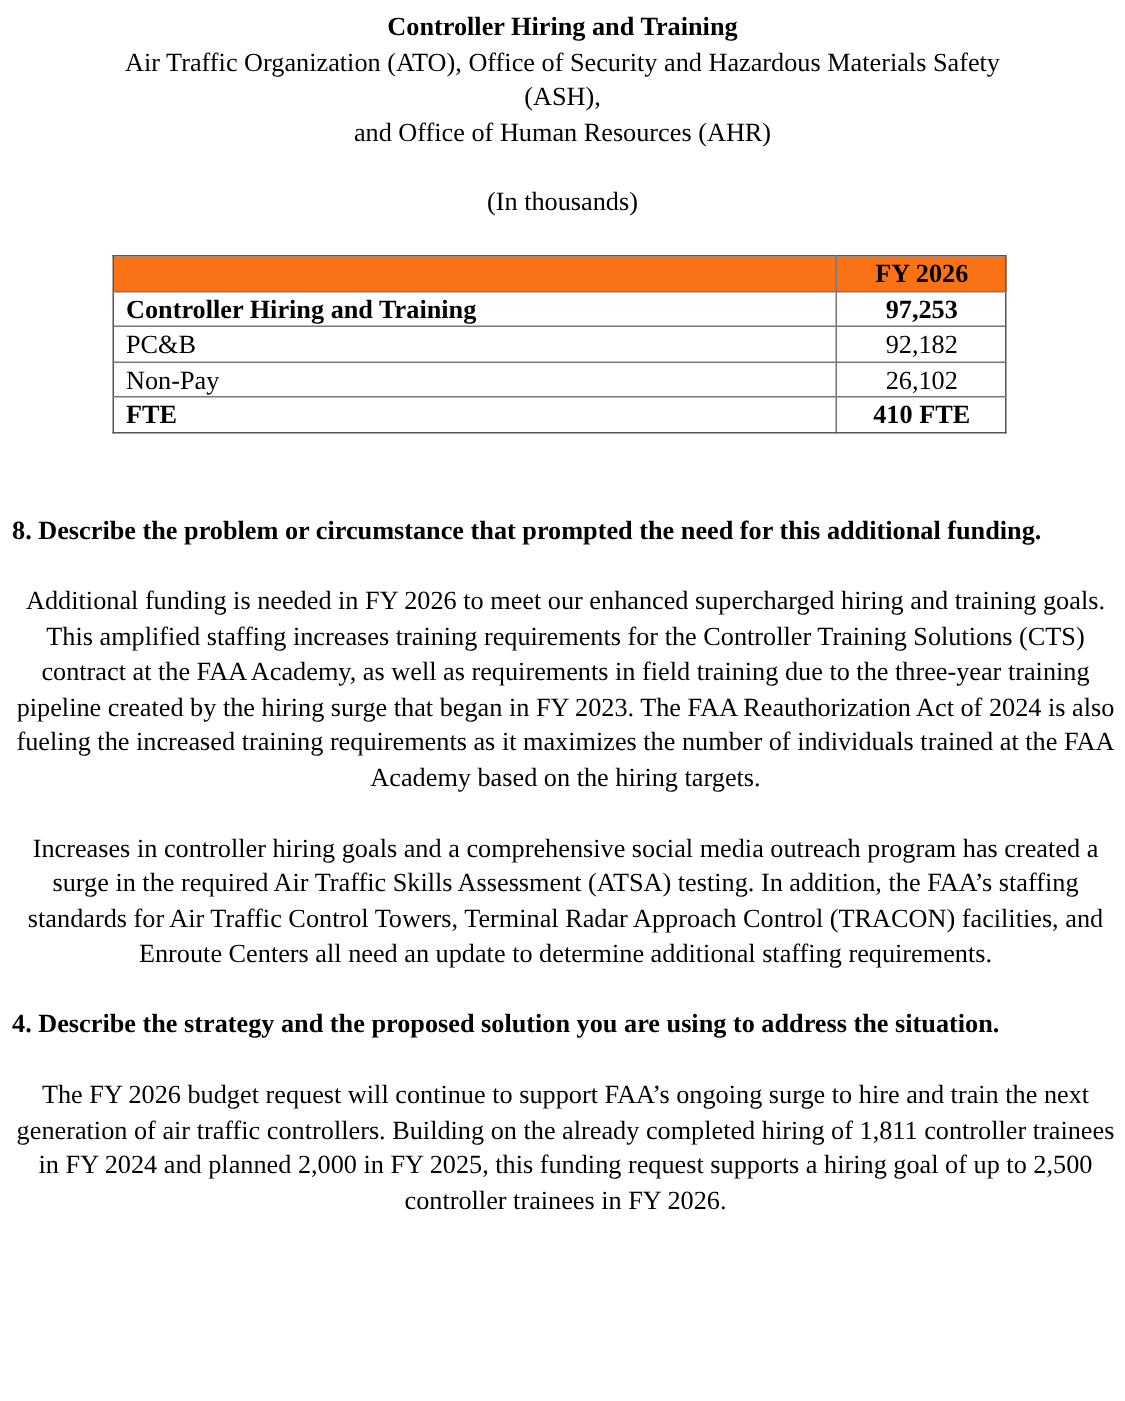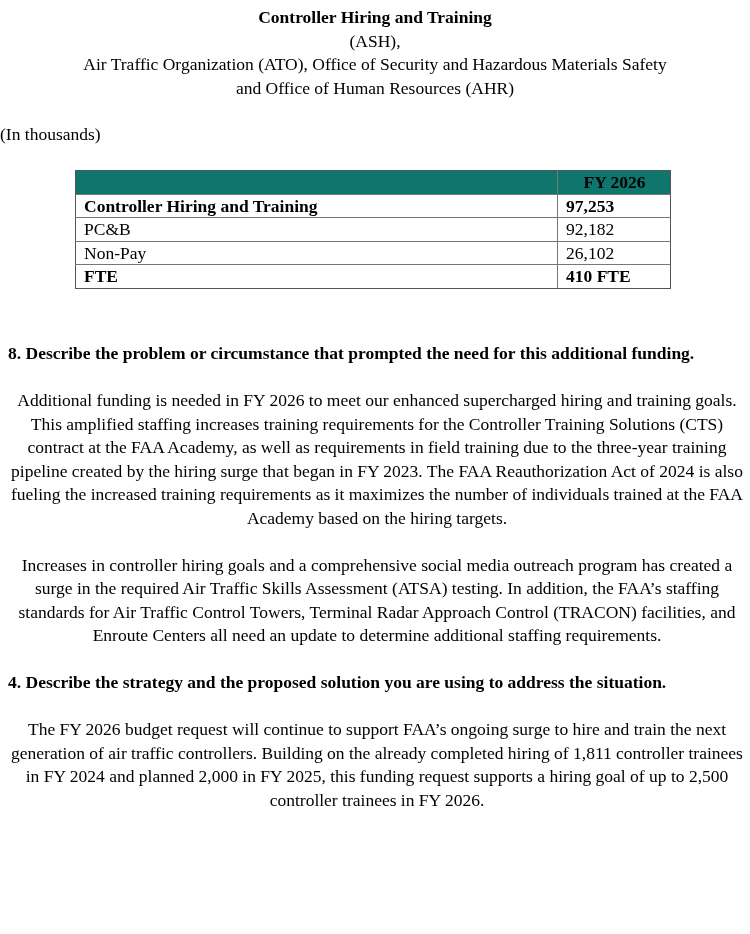--- a/index.html
+++ b/index.html
@@ -5,52 +5,52 @@
   html, body { margin: 0; padding: 0; background: #ffffff; }
   body {
     width: 750px; height: 934px; overflow: hidden;
     font-family: "Liberation Serif", "DejaVu Serif", serif;
     color: #000; font-size: 17.5px; line-height: 23.5px;
     position: relative;
   }
   .header { text-align: center; padding-top: 6px; }
   .header .title { font-weight: bold; display: block; }
   .header .line { display: block; }
-  .units { text-align: left; margin-top: 23px; display: block; }
+  .units { text-align: center; margin-top: 23px; display: block; }
 
   table.budget {
     position: absolute; left: 75px; top: 170px;
     width: 596px; border-collapse: collapse;
     font-size: 17.5px;
   }
   table.budget td {
     border: 1px solid #777;
     padding: 0 6px 0 8px;
     height: 22.5px; line-height: 22px;
   }
-  table.budget tr.head td { background: #0f766e; border-top: 1.5px solid #555; }
-  table.budget td.val { width: 97px; text-align: left; padding-right: 7px; }
+  table.budget tr.head td { background: #f97316; border-top: 1.5px solid #555; }
+  table.budget td.val { width: 97px; text-align: center; padding-right: 7px; }
   table.budget td.sub { text-align: left; padding-right: 8px; }
   table.budget .bold { font-weight: bold; }
   table.budget td.center { text-align: center; }
   table.budget tr.last td { border-bottom: 1.5px solid #555; }
   table.budget td:first-child { border-left: 1.5px solid #555; }
   table.budget td:last-child { border-right: 1.5px solid #555; }
 
   .body { position: absolute; left: 8px; top: 342px; width: 738px; }
   .q { font-weight: bold; margin: 0 0 23.5px 0; }
   .p { margin: 0 0 23.5px 0; text-align: center; }
 </style>
 </head>
 <body>
 
 <div class="header">
   <span class="title">Controller Hiring and Training</span>
+  <span class="line">Air Traffic Organization (ATO), Office of Security and Hazardous Materials Safety</span>
   <span class="line">(ASH),</span>
-  <span class="line">Air Traffic Organization (ATO), Office of Security and Hazardous Materials Safety</span>
   <span class="line">and Office of Human Resources (AHR)</span>
   <span class="units">(In thousands)</span>
 </div>
 
 <table class="budget">
   <tbody>
       <tr class="head">
     <td></td>
     <td class="val bold center">FY 2026</td>
   </tr>

